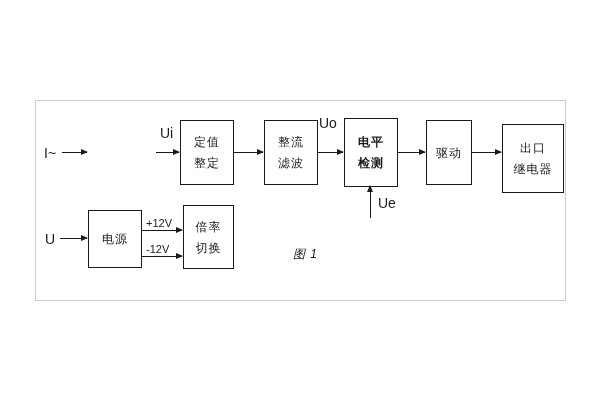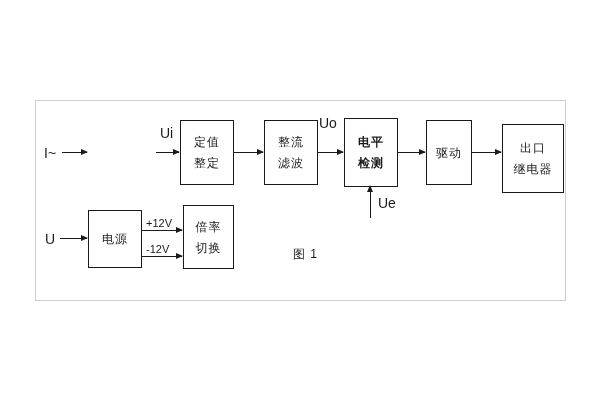--- a/index.html
+++ b/index.html
@@ -130,17 +130,17 @@
   <div class="arrow-h" style="left:141px;top:230px;width:41px;"></div>
 
   <span class="lbl small" style="left:146px;top:244px;">-12V</span>
   <div class="arrow-h" style="left:141px;top:256px;width:41px;"></div>
 
   <div class="box" style="left:183px;top:205px;width:49px;height:62px;">
     <span>倍率</span>
     <span>切换</span>
   </div>
 
-  <span class="caption" style="left:293px;top:246px;">图 1</span>
+  <span class="caption" style="left:293px;top:246px;font-style:italic;">图 1</span>
 
   <div class="arrow-up" style="left:370px;top:186px;height:32px;"></div>
   <span class="lbl" style="left:378px;top:196px;">Ue</span>
 </div>
 
 </body></html>

